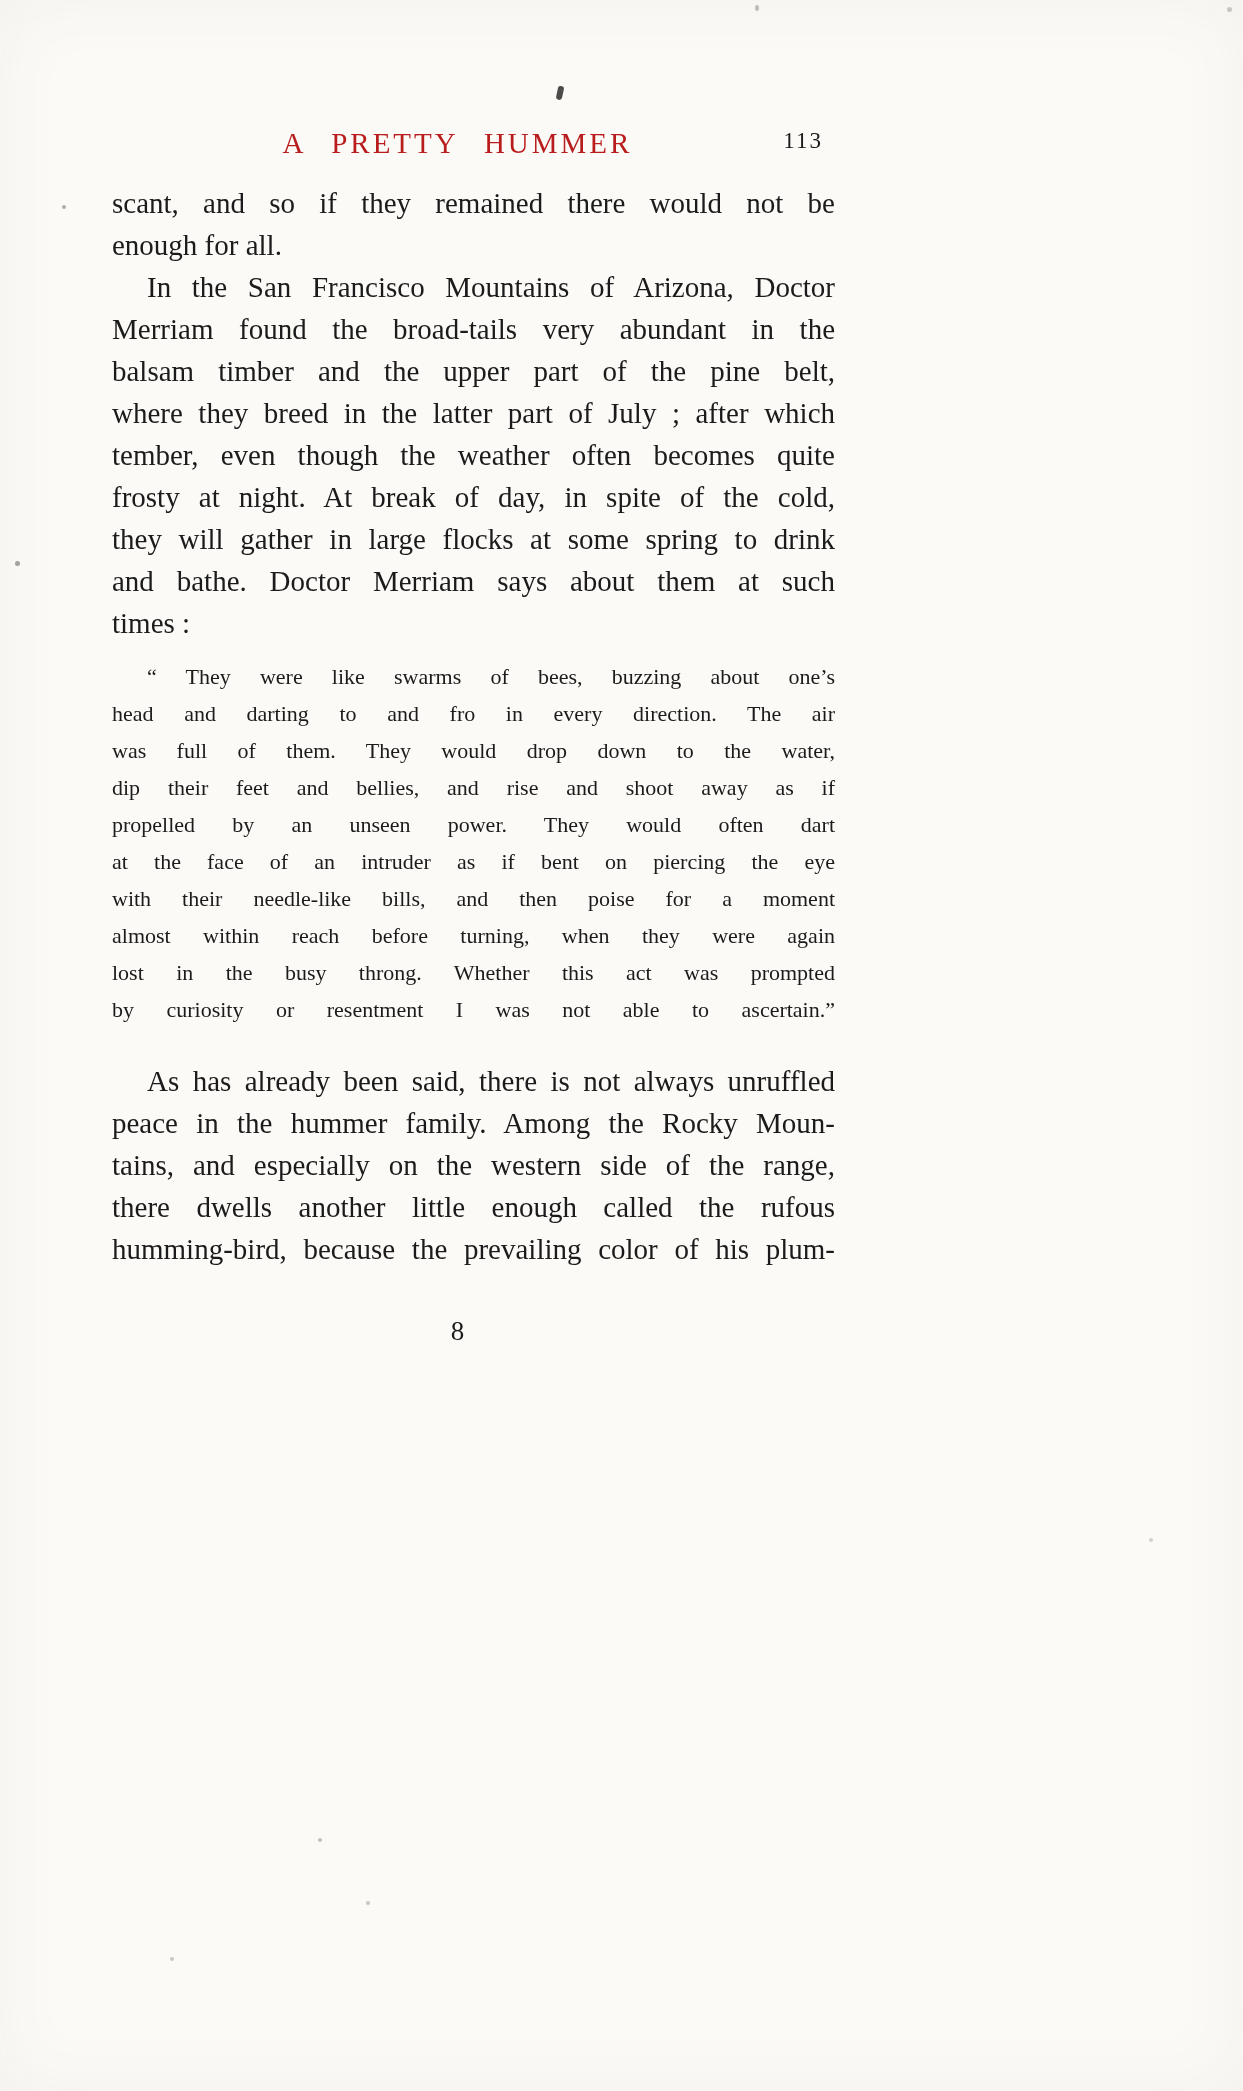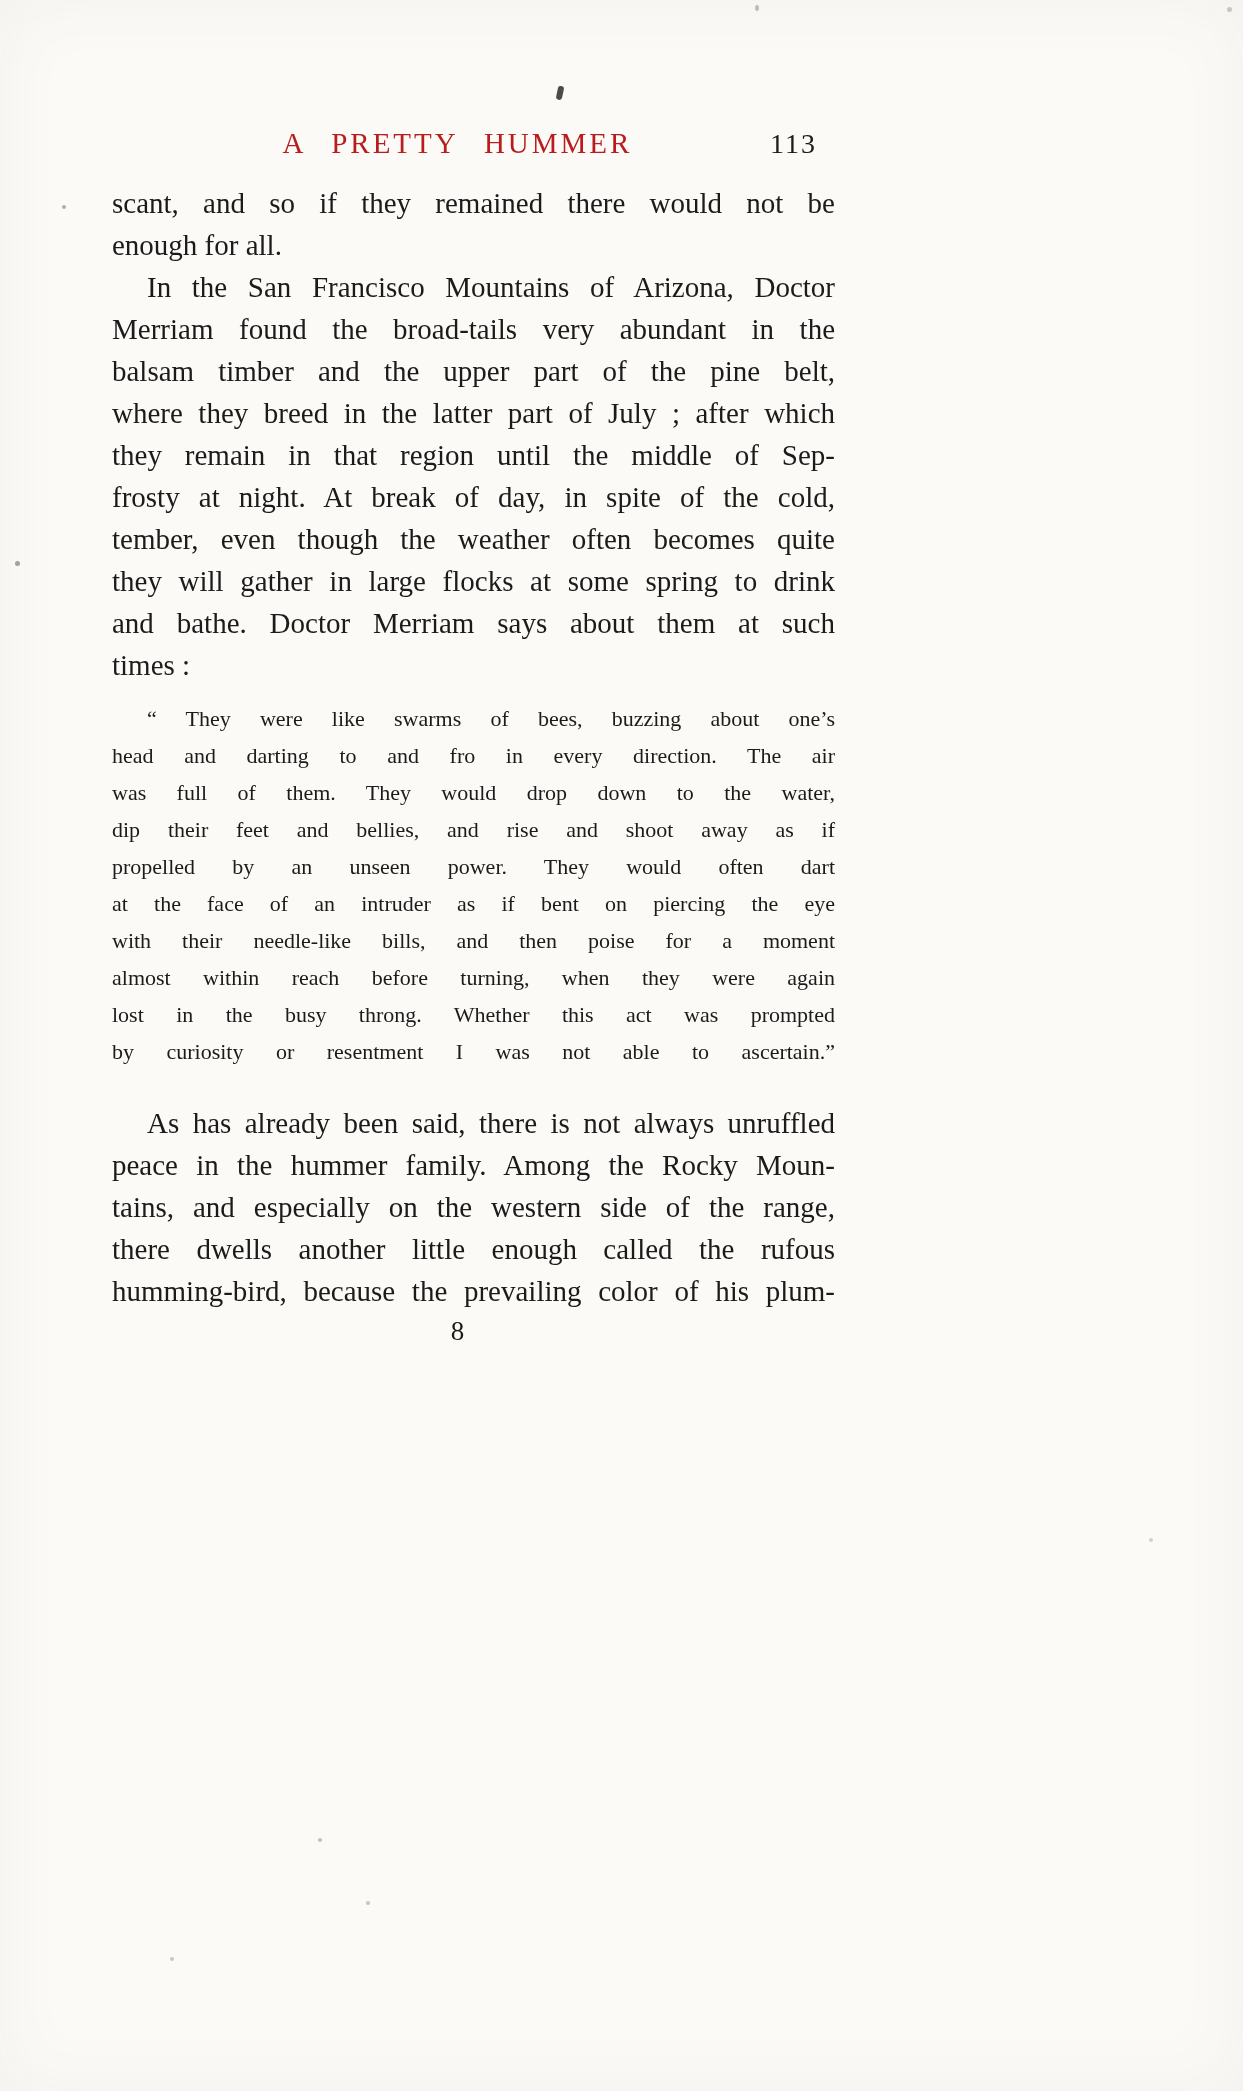--- a/index.html
+++ b/index.html
@@ -29,23 +29,23 @@
   }
   .running-title {
     text-align: center;
     font-size: 29px;
     letter-spacing: 3px;
     word-spacing: 16px;
     color: #b91c1c;
   }
   .page-number {
     position: absolute;
-    right: 18px;
+    right: 12px;
     top: 1px;
-    font-size: 28px;
+    font-size: 23px;
     letter-spacing: 2px;
   }
   .text-block {
     position: absolute;
     top: 182px;
     left: 80px;
     width: 755px;
     font-size: 29px;
     line-height: 42px;
   }
@@ -105,23 +105,22 @@
   <div class="text-block">
       <div class="paragraph">
         <div class="line">scant, and so if they remained there would not be</div>
         <div class="line no-just">enough for all.</div>
       </div>
       <div class="paragraph">
         <div class="line indent">In the San Francisco Mountains of Arizona, Doctor</div>
         <div class="line">Merriam found the broad-tails very abundant in the</div>
         <div class="line">balsam timber and the upper part of the pine belt,</div>
         <div class="line">where they breed in the latter part of July ; after which</div>
-        <div class="line">they remain in that region until the middle of Sep-</div>
+        <div class="line">tember, even though the weather often becomes quite</div>
         <div class="line">frosty at night.  At break of day, in spite of the cold,</div>
-        <div class="line">tember, even though the weather often becomes quite</div>
         <div class="line">they will gather in large flocks at some spring to drink</div>
         <div class="line">and bathe.  Doctor Merriam says about them at such</div>
         <div class="line no-just">times :</div>
       </div>
       <div class="paragraph quote">
         <div class="line indent">“ They were like swarms of bees, buzzing about one’s</div>
         <div class="line">head and darting to and fro in every direction.  The air</div>
         <div class="line">was full of them.  They would drop down to the water,</div>
         <div class="line">dip their feet and bellies, and rise and shoot away as if</div>
         <div class="line">propelled by an unseen power.  They would often dart</div>

